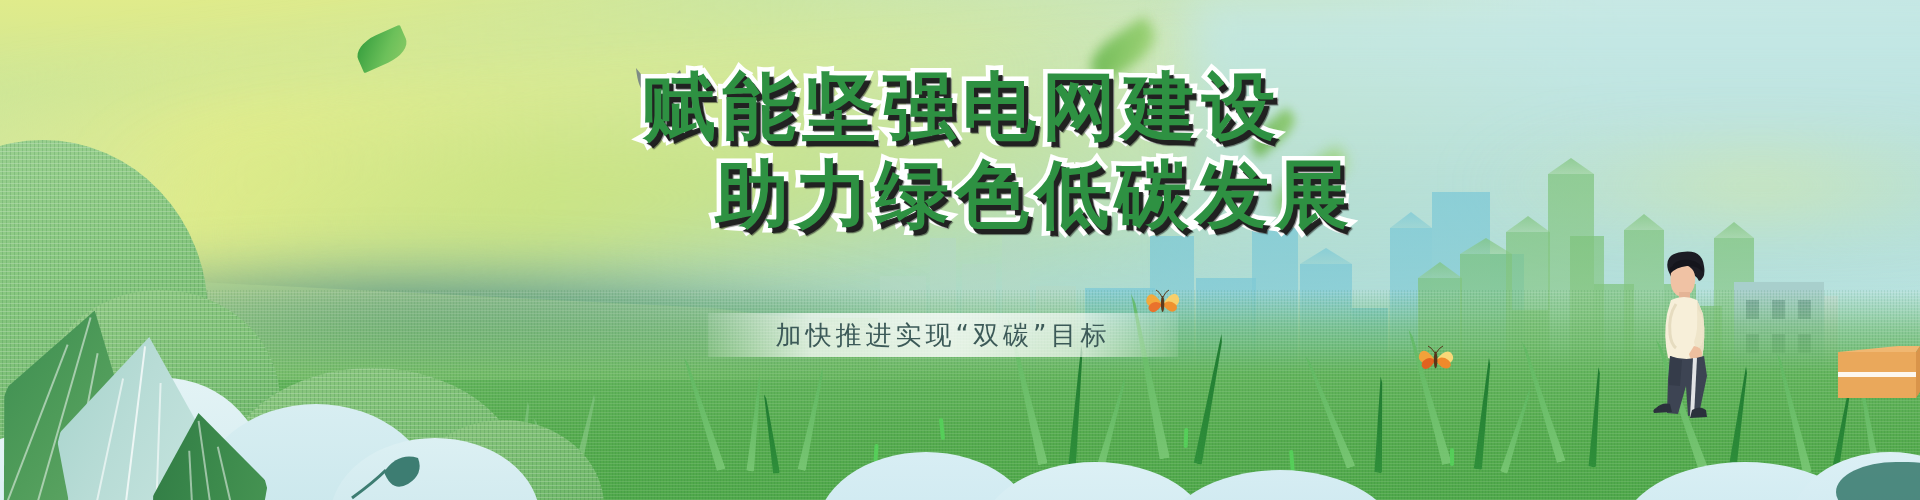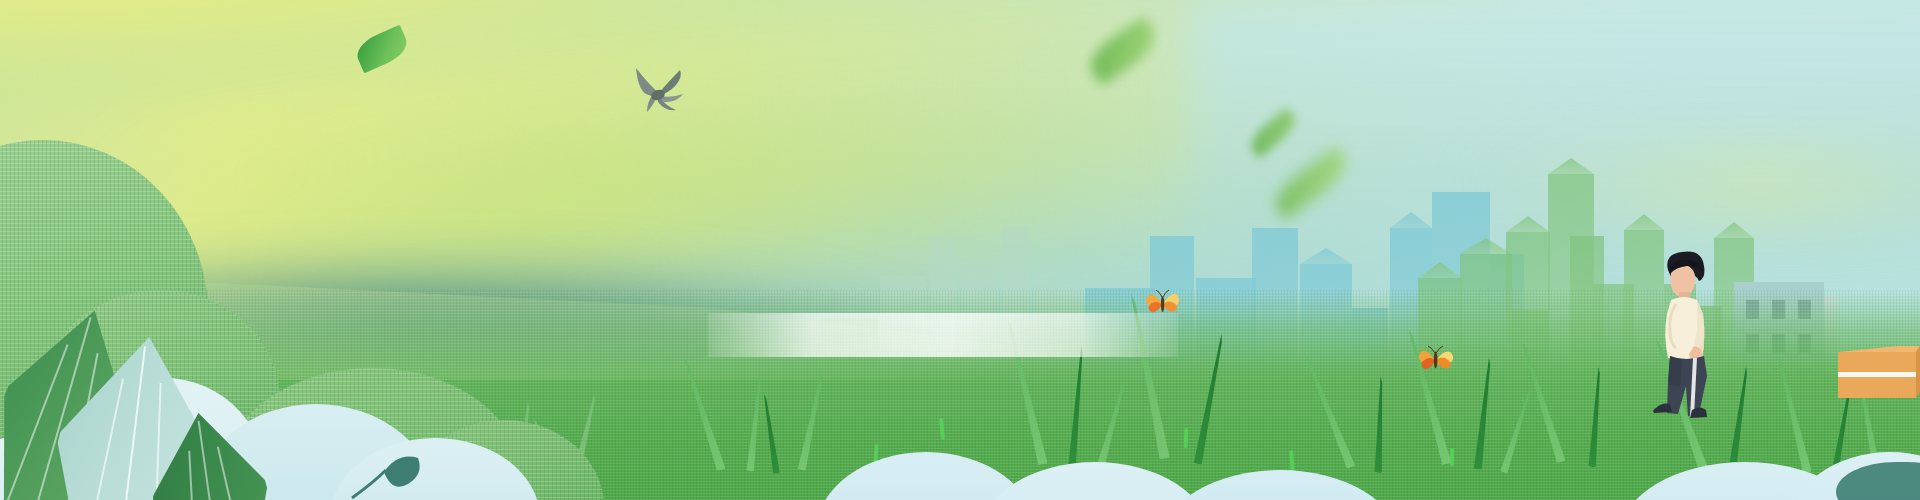--- a/index.html
+++ b/index.html
@@ -463,16 +463,21 @@
   </div>
 
   <div class="leaf" style="left:356px; top:34px; width:52px; height:30px; transform:rotate(-24deg);"></div>
   <div class="leaf blurred" style="left:1086px; top:34px; width:74px; height:34px; transform:rotate(-34deg);
        background:linear-gradient(135deg,#61b34a,#8ecb68 70%,#a9d884);"></div>
   <div class="leaf blurred" style="left:1268px; top:168px; width:86px; height:30px; transform:rotate(-36deg);
        background:linear-gradient(135deg,#6fba52,#96cf6f 70%,#b2dc8c); filter:blur(7px); opacity:.85;"></div>
   <div class="leaf blurred" style="left:1246px; top:122px; width:54px; height:22px; transform:rotate(-40deg);
        background:linear-gradient(135deg,#5fae46,#8cc964); filter:blur(5px); opacity:.8;"></div>
 
+  <div class="title-wrap">
+    <div class="title-line l1">赋能坚强电网建设</div>
+    <div class="title-line l2">助力绿色低碳发展</div>
+  </div>
 
   <div class="subtitle-bar"></div>
+  <div class="subtitle-text">加快推进实现“双碳”目标</div>
 
 </div>
 
 </body></html>

